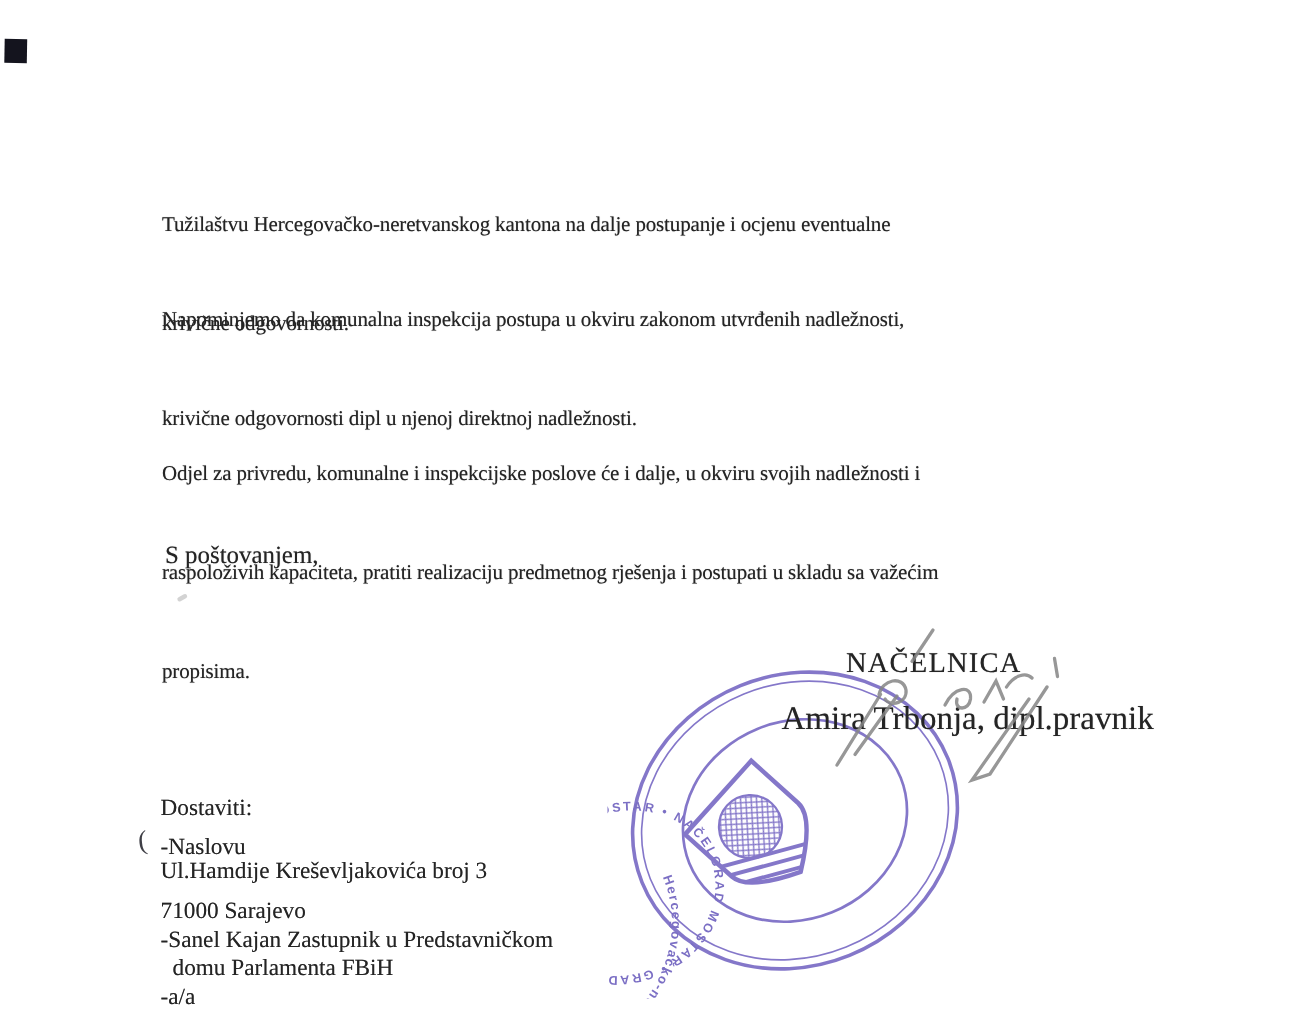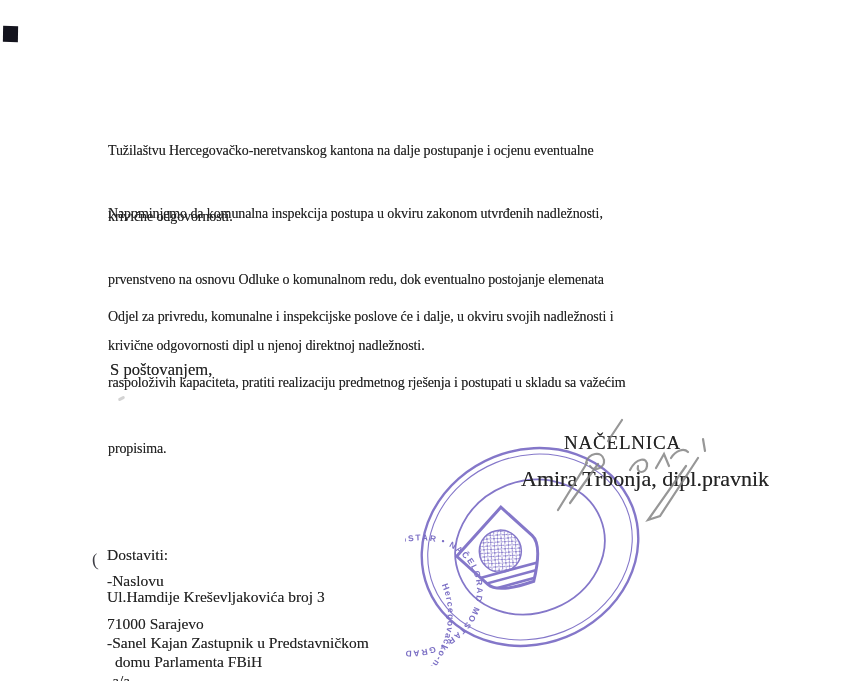--- a/index.html
+++ b/index.html
@@ -27,21 +27,20 @@
     text-shadow:0 0 0.5px rgba(40,40,40,0.6);
   }
   .sig-name {
     position:absolute; left:521px; top:466px;
     font-size:22px; white-space:pre; z-index:4;
     text-shadow:0 0 0.5px rgba(40,40,40,0.55);
   }
   .dist-line {
     position:absolute; font-size:15.5px; white-space:pre;
     text-shadow:0 0 0.4px rgba(40,40,40,0.5);
-    margin-top:16px;
   }
   .pen-paren {
     position:absolute; left:92px; top:550px;
     font-size:18px; color:#3f3f46; transform:rotate(-6deg);
     z-index:3;
   }
   .scan-mark {
     position:absolute; left:3px; top:26px; width:15px; height:16px;
     background:#14141e; transform:rotate(1deg);
   }
@@ -59,21 +58,20 @@
 
 <div class="scan-mark"></div>
 
 <div class="para" style="left:108px; top:96px;">
   <div>Tužilaštvu Hercegovačko-neretvanskog kantona na dalje postupanje i ocjenu eventualne</div>
   <div>krivične odgovornosti.</div>
 </div>
 
 <div class="para" style="left:108px; top:159px;">
   <div>Napominjemo da komunalna inspekcija postupa u okviru zakonom utvrđenih nadležnosti,</div>
-  <div>prvenstveno na osnovu Odluke o komunalnom redu, dok eventualno postojanje elemenata</div>
   <div>krivične odgovornosti dipl u njenoj direktnoj nadležnosti.</div>
 </div>
 
 <div class="para" style="left:108px; top:262px;">
   <div>Odjel za privredu, komunalne i inspekcijske poslove će i dalje, u okviru svojih nadležnosti i</div>
   <div>raspoloživih kapaciteta, pratiti realizaciju predmetnog rješenja i postupati u skladu sa važećim</div>
   <div>propisima.</div>
 </div>
 
 <div class="closing" style="left:110px; top:360px;">S poštovanjem,</div>

